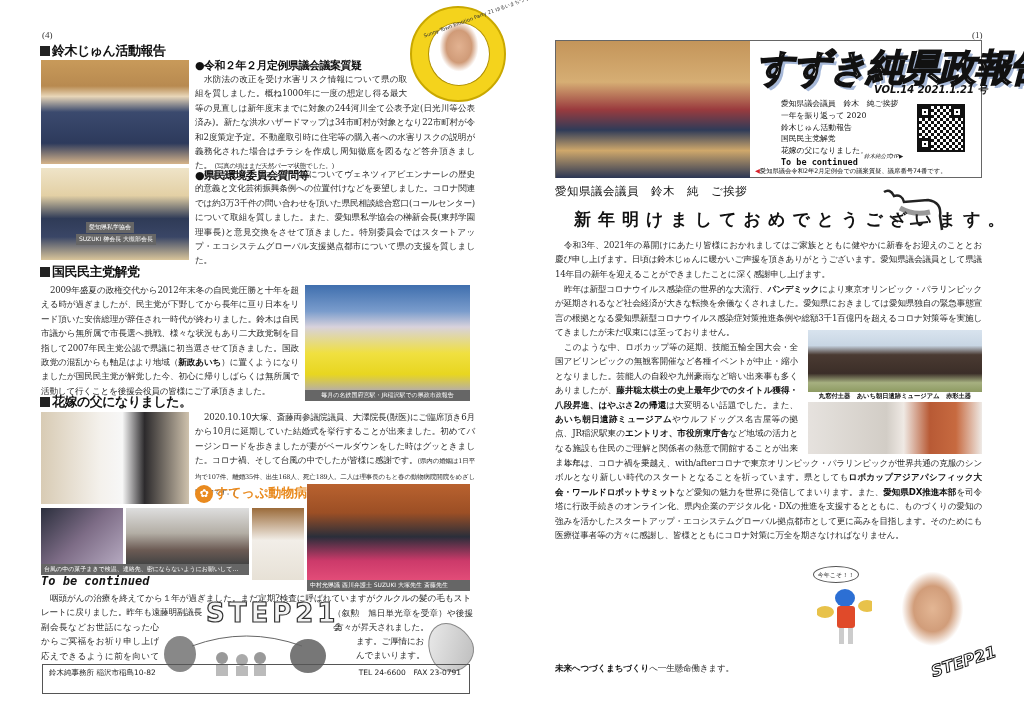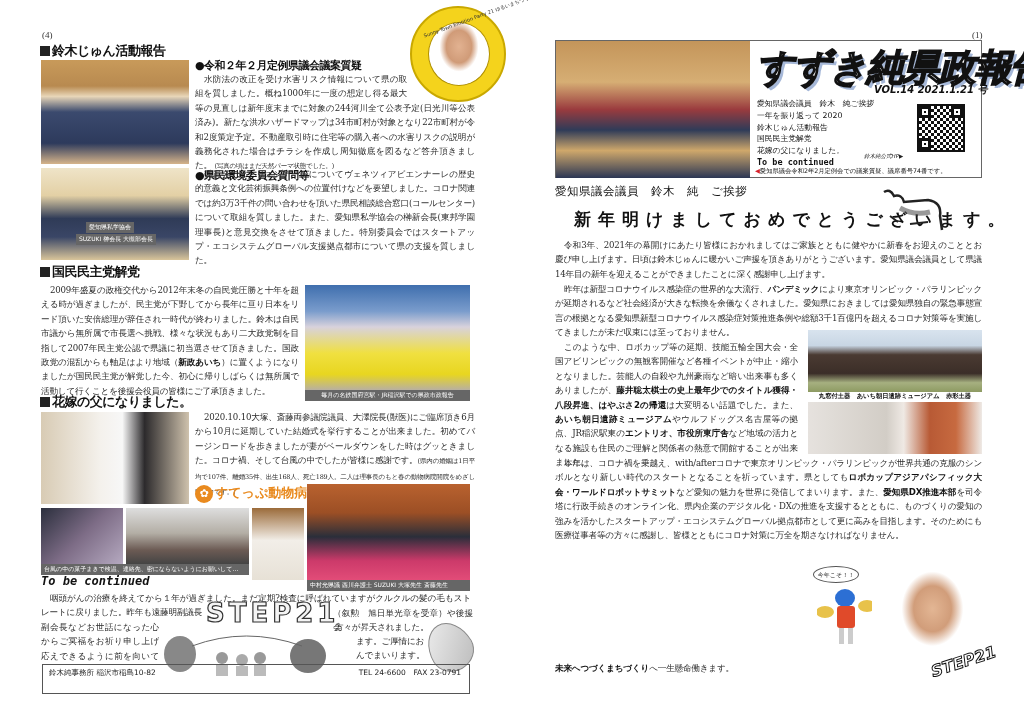--- a/index.html
+++ b/index.html
@@ -37,21 +37,21 @@
   .logo-vet { position: absolute; font-family: "DejaVu Sans", sans-serif; color: #e98a1e; font-weight: bold; font-size: 13px; }
   .logo-vet .paw { display: inline-block; width: 18px; height: 18px; border-radius: 50%; background: #e98a1e; color: #fff; font-size: 11px; text-align: center; line-height: 18px; margin-right: 2px; vertical-align: middle; }
   .footer-box { position: absolute; border: 1px solid #555; font-family: "DejaVu Sans", sans-serif; font-size: 7.5px; color: #222; }
   .step-art { position: absolute; }
   .step-title { position: absolute; font-family: "DejaVu Sans", sans-serif; font-weight: bold; font-size: 26px; color: #f4f4f4; letter-spacing: 4px; -webkit-text-stroke: 1.2px #333; }
   .pea { position: absolute; border-radius: 50% 50% 50% 50% / 60% 60% 40% 40%; background: linear-gradient(135deg,#eee 0%,#bbb 100%); border: 1px solid #888; transform: rotate(-30deg); }
   
   .masthead { position: absolute; border: 1px solid #666; }
   .mast-title { position: absolute; font-family: "DejaVu Sans", sans-serif; font-style: italic; font-weight: bold; font-size: 37px; color: #fff; letter-spacing: -1px; -webkit-text-stroke: 1.5px #111; text-shadow: 3px 3px 0 #a6b8d8; white-space: nowrap; }
   .mast-vol { position: absolute; font-family: "DejaVu Sans", sans-serif; font-weight: bold; font-size: 10px; color: #111; white-space: nowrap; }
-  .mast-toc { position: absolute; font-family: "DejaVu Sans", sans-serif; font-size: 7.8px; line-height: 11.8px; color: #111; }
+  .mast-toc { position: absolute; font-family: "DejaVu Sans", sans-serif; font-size: 7.8px; line-height: 11.8px; color: #111; margin-left: 24px; }
   .mast-toc .tbc2 { font-family: "DejaVu Sans Mono", monospace; font-weight: bold; font-size: 8.5px; }
   .qr { position: absolute; background:
       conic-gradient(#111 25%, #fff 0 50%, #111 0 75%, #fff 0) 0 0/6px 6px; border: 2px solid #111; }
   .qr .corner { position: absolute; width: 12px; height: 12px; border: 3px solid #111; background: #fff; }
   .qr .corner::after { content: ""; position: absolute; left: 2px; top: 2px; width: 2px; height: 2px; background: #111; }
   .hp-link { position: absolute; font-family: "DejaVu Sans", sans-serif; font-style: italic; font-size: 5.5px; color: #222; white-space: nowrap; }
   .mast-note { position: absolute; font-family: "DejaVu Sans", sans-serif; font-size: 6.3px; color: #111; white-space: nowrap; }
   .mast-note .arr { color: #d6202a; }
   .greet-h { position: absolute; font-family: "DejaVu Sans", sans-serif; font-size: 11.5px; color: #111; white-space: nowrap; letter-spacing: 0.5px; }
   .newyear { position: absolute; font-family: "DejaVu Serif", serif; font-size: 17px; letter-spacing: 7px; color: #111; white-space: nowrap; font-weight: bold; }

